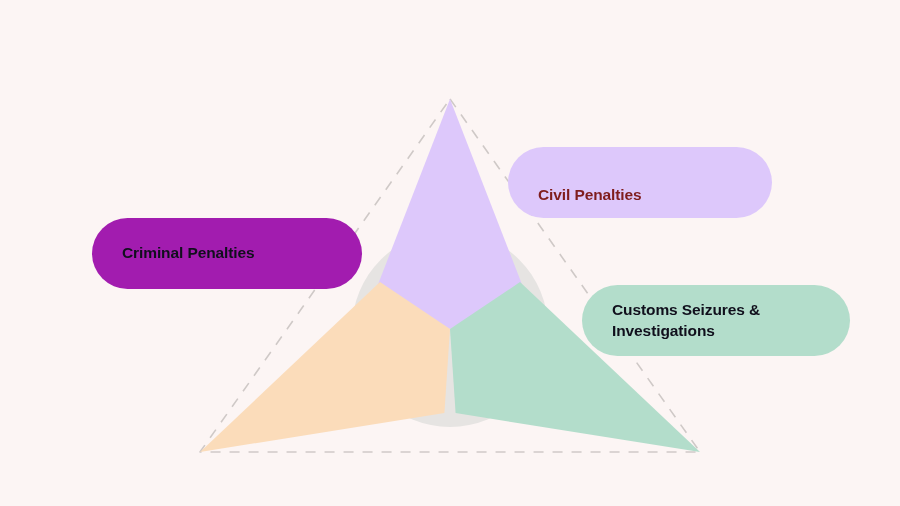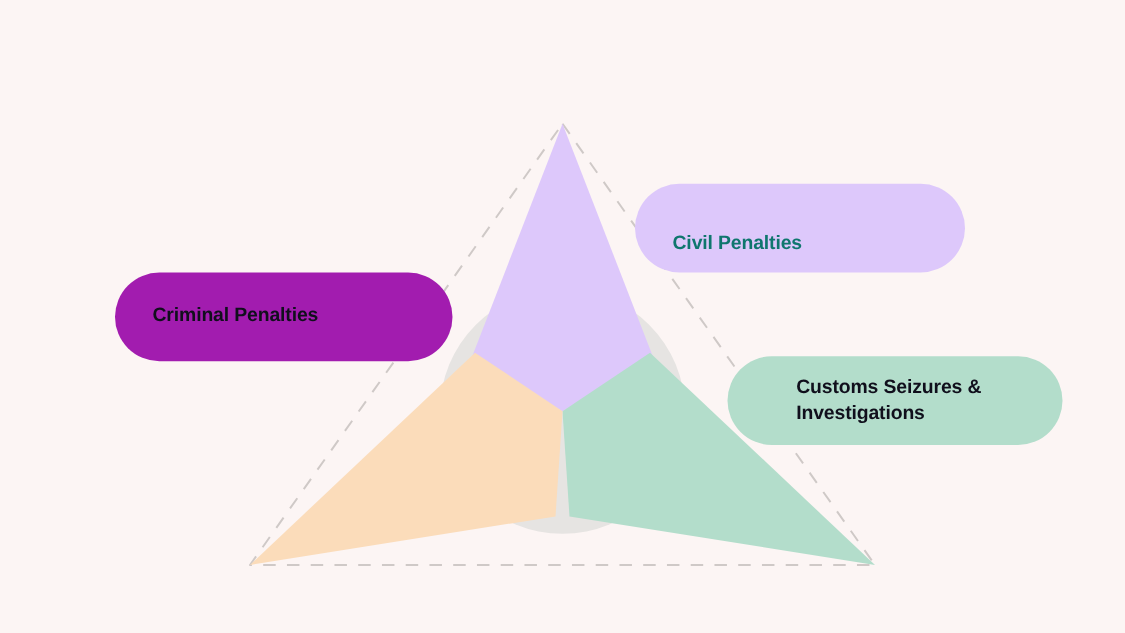--- a/index.html
+++ b/index.html
@@ -84,21 +84,21 @@
 
     <path d="M 200 452 L 444.4 413.1 L 450 329 L 380.0 282.1 Z" fill="#fbdcba"></path>
 
   </svg>
 
   <div class="pill" id="pill-criminal" style="background: #a21caf;">
     <span class="pill-label" style="color: rgb(16, 15, 28);">Criminal Penalties</span>
   </div>
 
   <div class="pill" id="pill-civil" style="background: rgb(221, 200, 251);">
-    <span class="pill-label" style="color: #0f766e; margin-top: 26px;">Civil Penalties</span>
+    <span class="pill-label" style="color: #7f1d1d; margin-top: 26px;">Civil Penalties</span>
   </div>
 
   <div class="pill" id="pill-customs" style="background: rgb(179, 221, 203);">
-    <span class="pill-label" style="color: rgb(16, 15, 28); margin-left: 25px;">Customs Seizures &amp;
+    <span class="pill-label" style="color: rgb(16, 15, 28);">Customs Seizures &amp;
 Investigations</span>
   </div>
 
 </div>
 
 </body></html>

